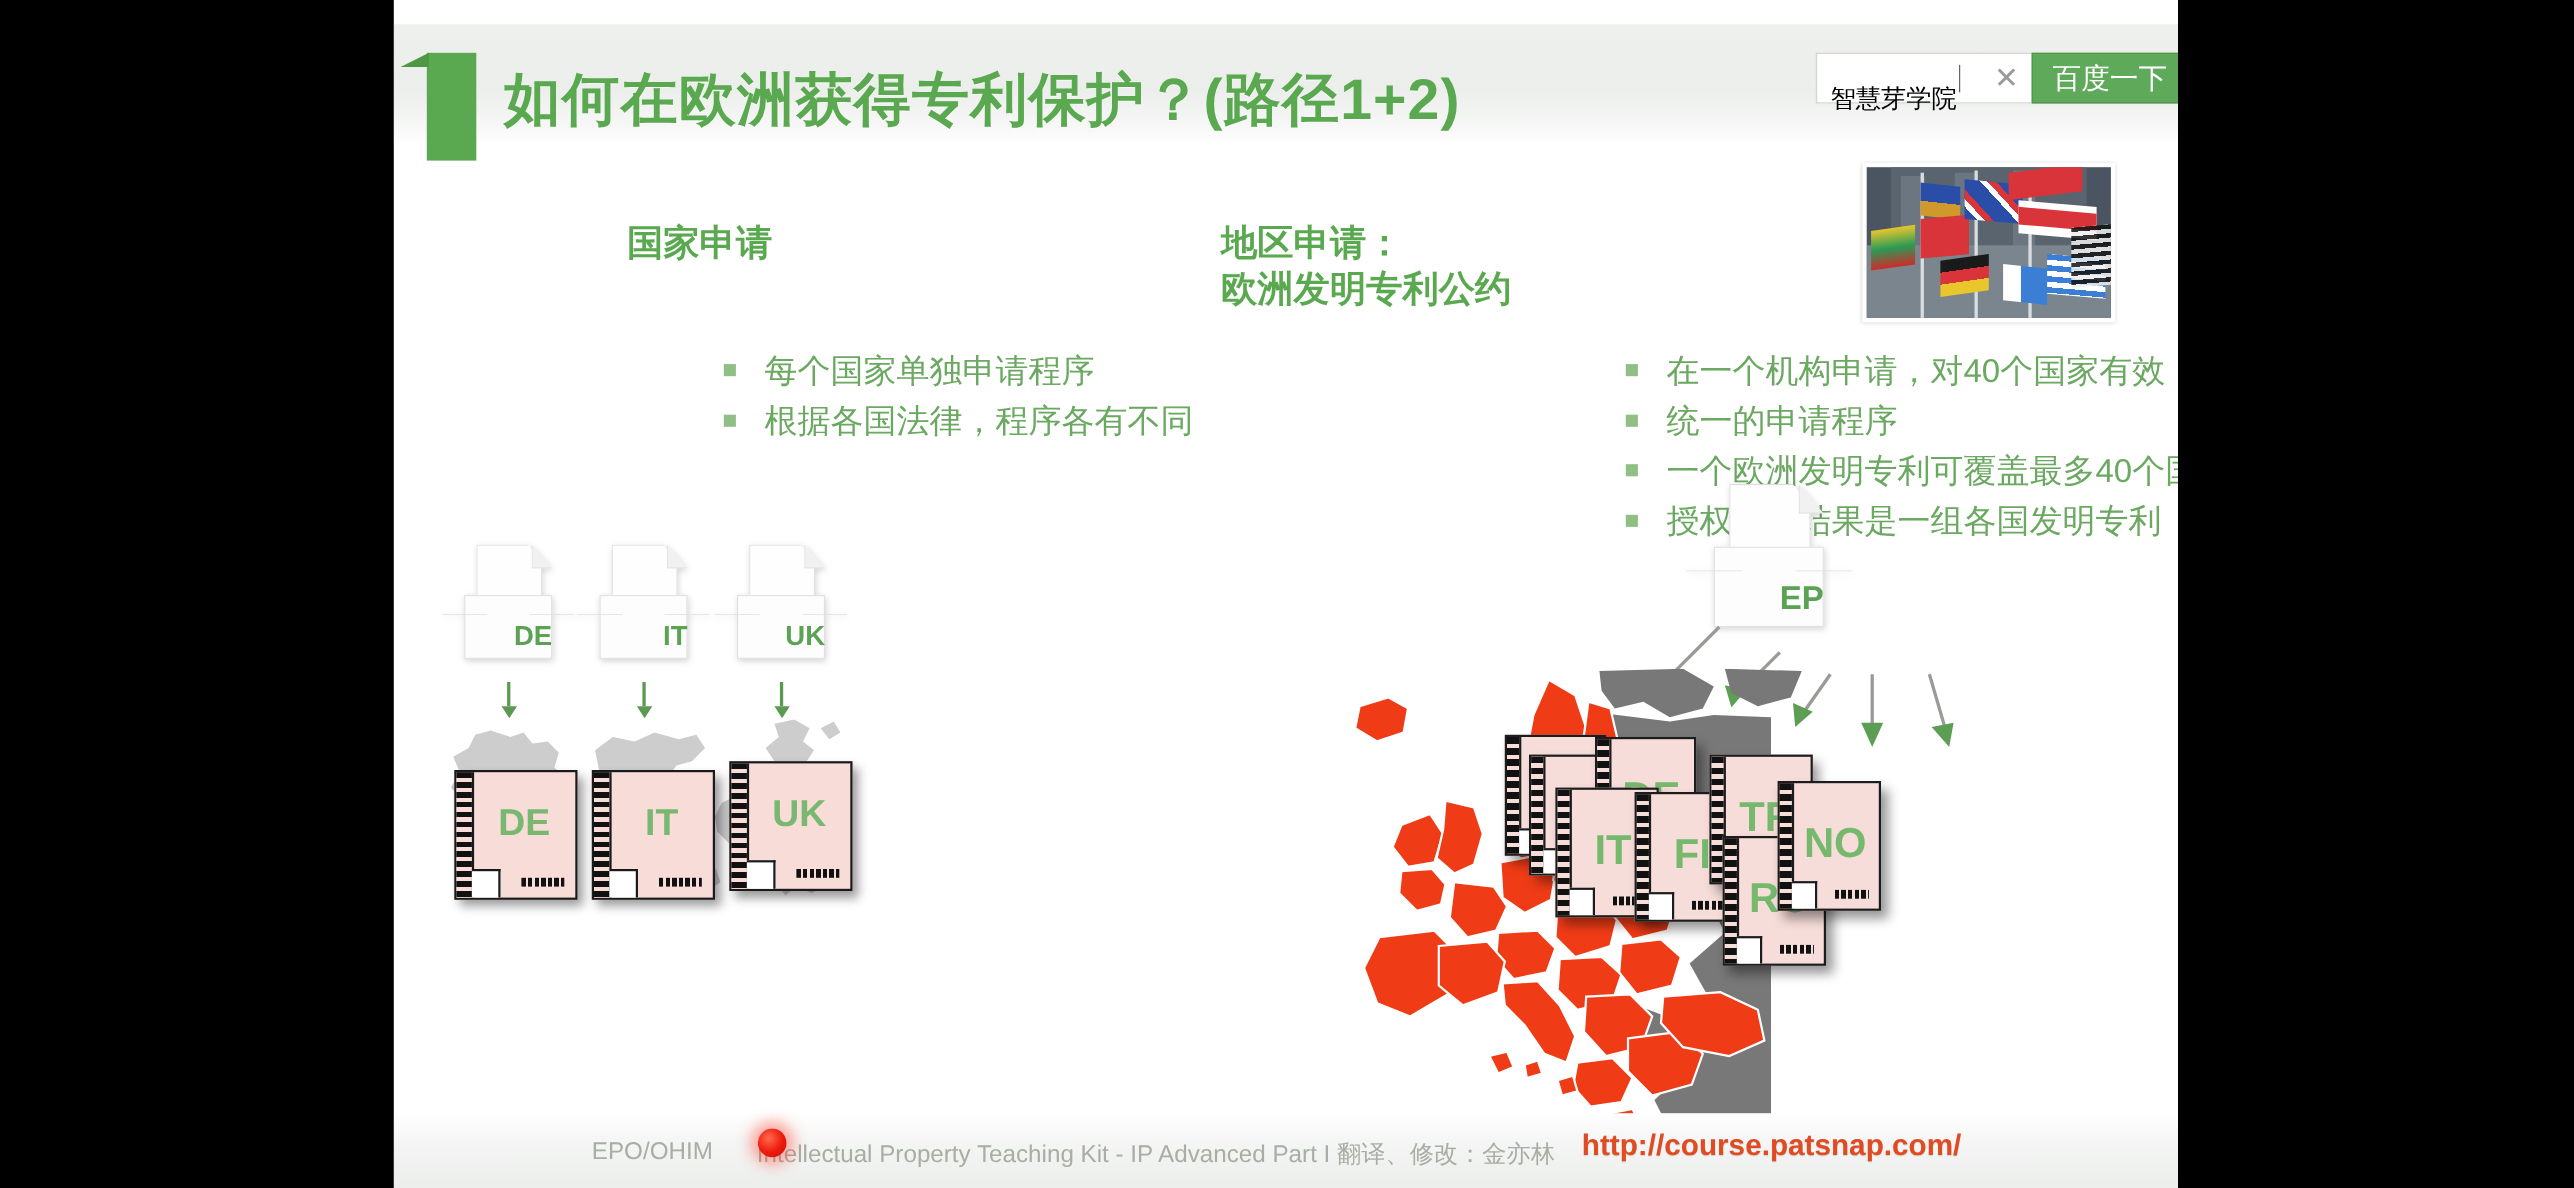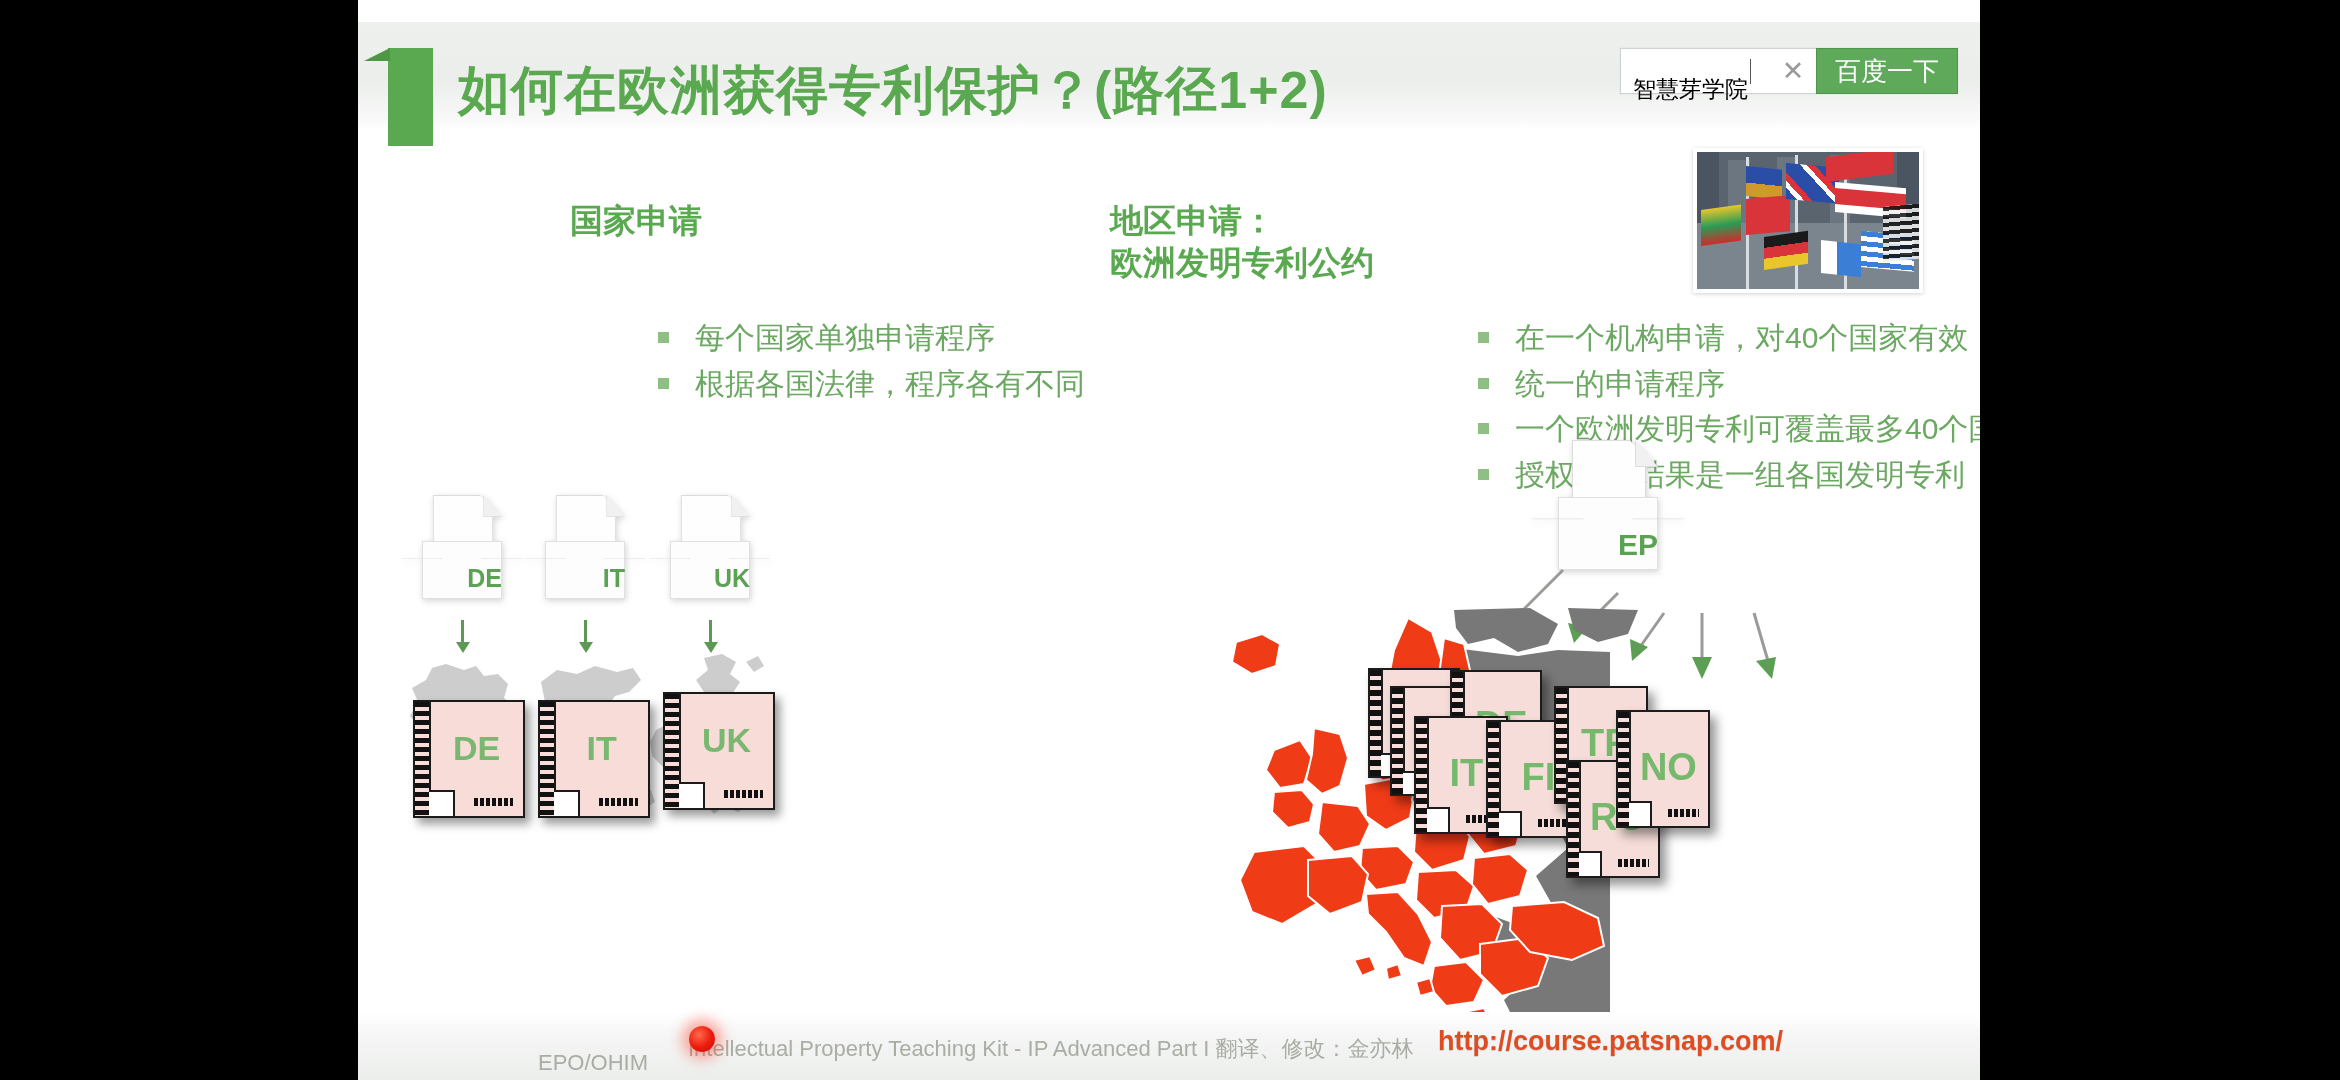--- a/index.html
+++ b/index.html
@@ -10,20 +10,21 @@
   
   #slide{
     position:absolute;left:358px;top:0;width:1622px;height:1080px;
     background:#ffffff;overflow:hidden;
   }
 
   
   #header{
     position:absolute;left:0;top:22px;width:1622px;height:108px;
     background:linear-gradient(to bottom,#eef0ee 0%,#eceeec 55%,#f7f8f7 88%,#ffffff 100%);
+    padding-left:31px;
   }
   #ribbon{
     position:absolute;left:30px;top:26px;width:45px;height:98px;
     background:#5aa84f;
   }
   #ribbon-fold{
     position:absolute;left:6px;top:26px;width:26px;height:13px;
     background:#4e9744;
     clip-path:polygon(0 100%,100% 0,100% 100%);
   }
@@ -176,21 +177,21 @@
 
   
   #arrows{position:absolute;left:1110px;top:565px;width:360px;height:130px;}
 
   
   #footer{
     position:absolute;left:0;bottom:0;width:1622px;height:68px;
     background:linear-gradient(to bottom,#ffffff 0%,#f4f5f4 38%,#eceeec 100%);
   }
   .f-txt{position:absolute;color:#a8aea3;font-size:22px;white-space:nowrap;}
-  #f-epo{left:180px;top:22px;margin-top:16px;}
+  #f-epo{left:180px;top:22px;}
   #f-kit{left:330px;top:22px;}
   #f-url{
     left:1080px;top:14px;color:#e04b22;font-size:27px;font-weight:bold;
     text-shadow:0 1px 1px rgba(0,0,0,.15);
   }
   #rec-dot{
     position:absolute;left:331px;top:14px;width:26px;height:26px;border-radius:50%;
     background:radial-gradient(circle at 38% 34%,#ff6a4d 0%,#ee1c0e 52%,#c20d05 100%);
     box-shadow:0 0 13px 7px rgba(255,60,40,.42);
   }

